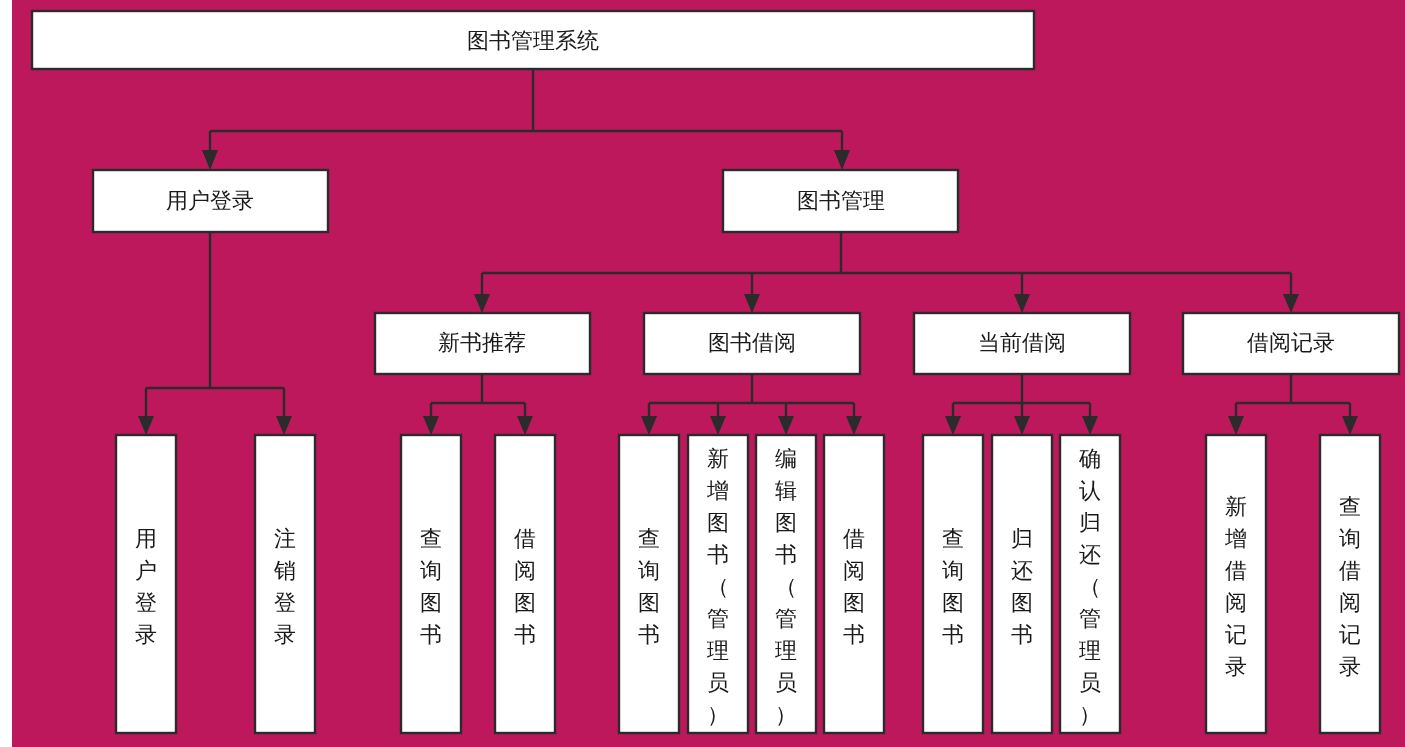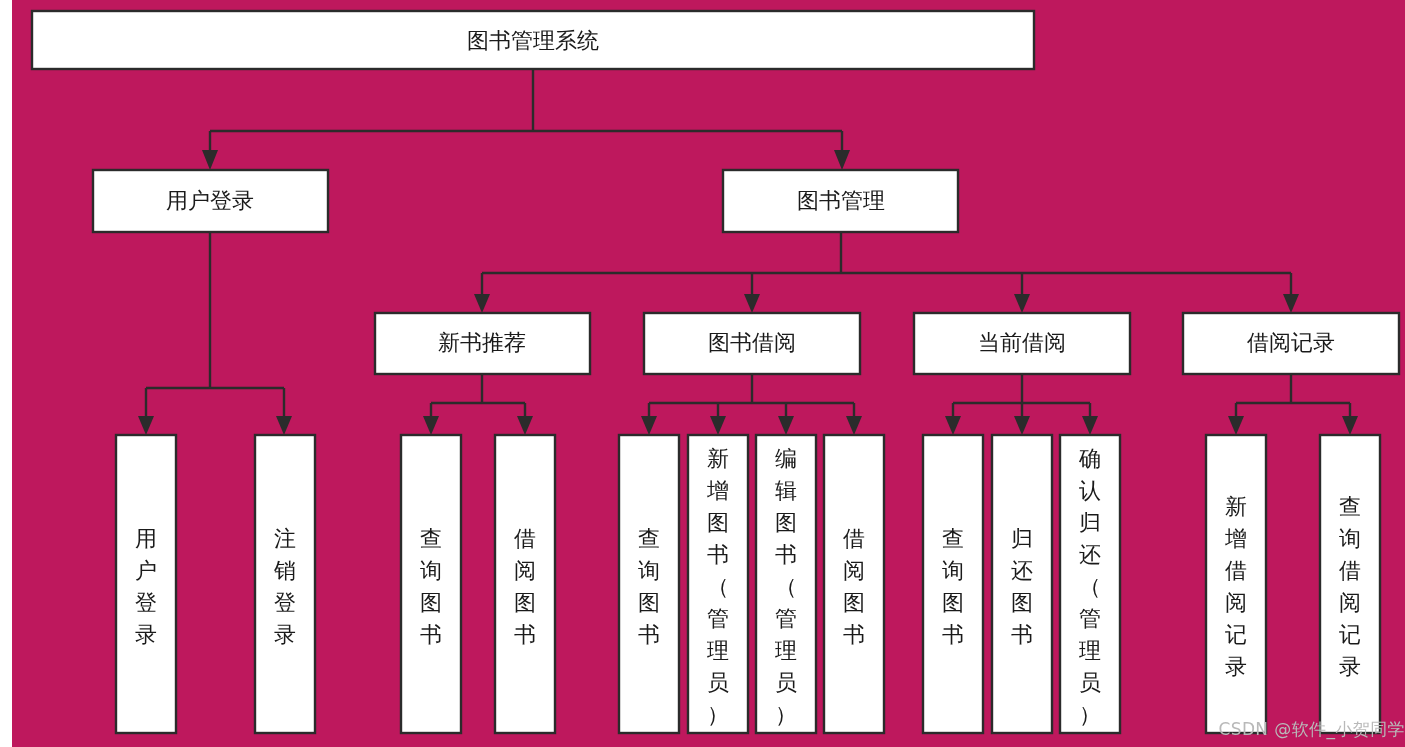--- a/index.html
+++ b/index.html
@@ -231,14 +231,13 @@
         <text class="leaf-label" x="1224" y="585"><tspan x="1224" y="513.96" text-anchor="middle">新</tspan><tspan x="1224" y="545.96" text-anchor="middle">增</tspan><tspan x="1224" y="577.96" text-anchor="middle">借</tspan><tspan x="1224" y="609.96" text-anchor="middle">阅</tspan><tspan x="1224" y="641.96" text-anchor="middle">记</tspan><tspan x="1224" y="673.96" text-anchor="middle">录</tspan></text>
       </g>
 
       <g>
         <rect class="node-box" x="1308" y="435" width="60" height="298"></rect>
         <text class="leaf-label" x="1338" y="585"><tspan x="1338" y="513.96" text-anchor="middle">查</tspan><tspan x="1338" y="545.96" text-anchor="middle">询</tspan><tspan x="1338" y="577.96" text-anchor="middle">借</tspan><tspan x="1338" y="609.96" text-anchor="middle">阅</tspan><tspan x="1338" y="641.96" text-anchor="middle">记</tspan><tspan x="1338" y="673.96" text-anchor="middle">录</tspan></text>
       </g>
     </g>
   </svg>
 
-  <div class="watermark-text">CSDN @软件_小贺同学</div>
 </div>
 
 </body></html>

